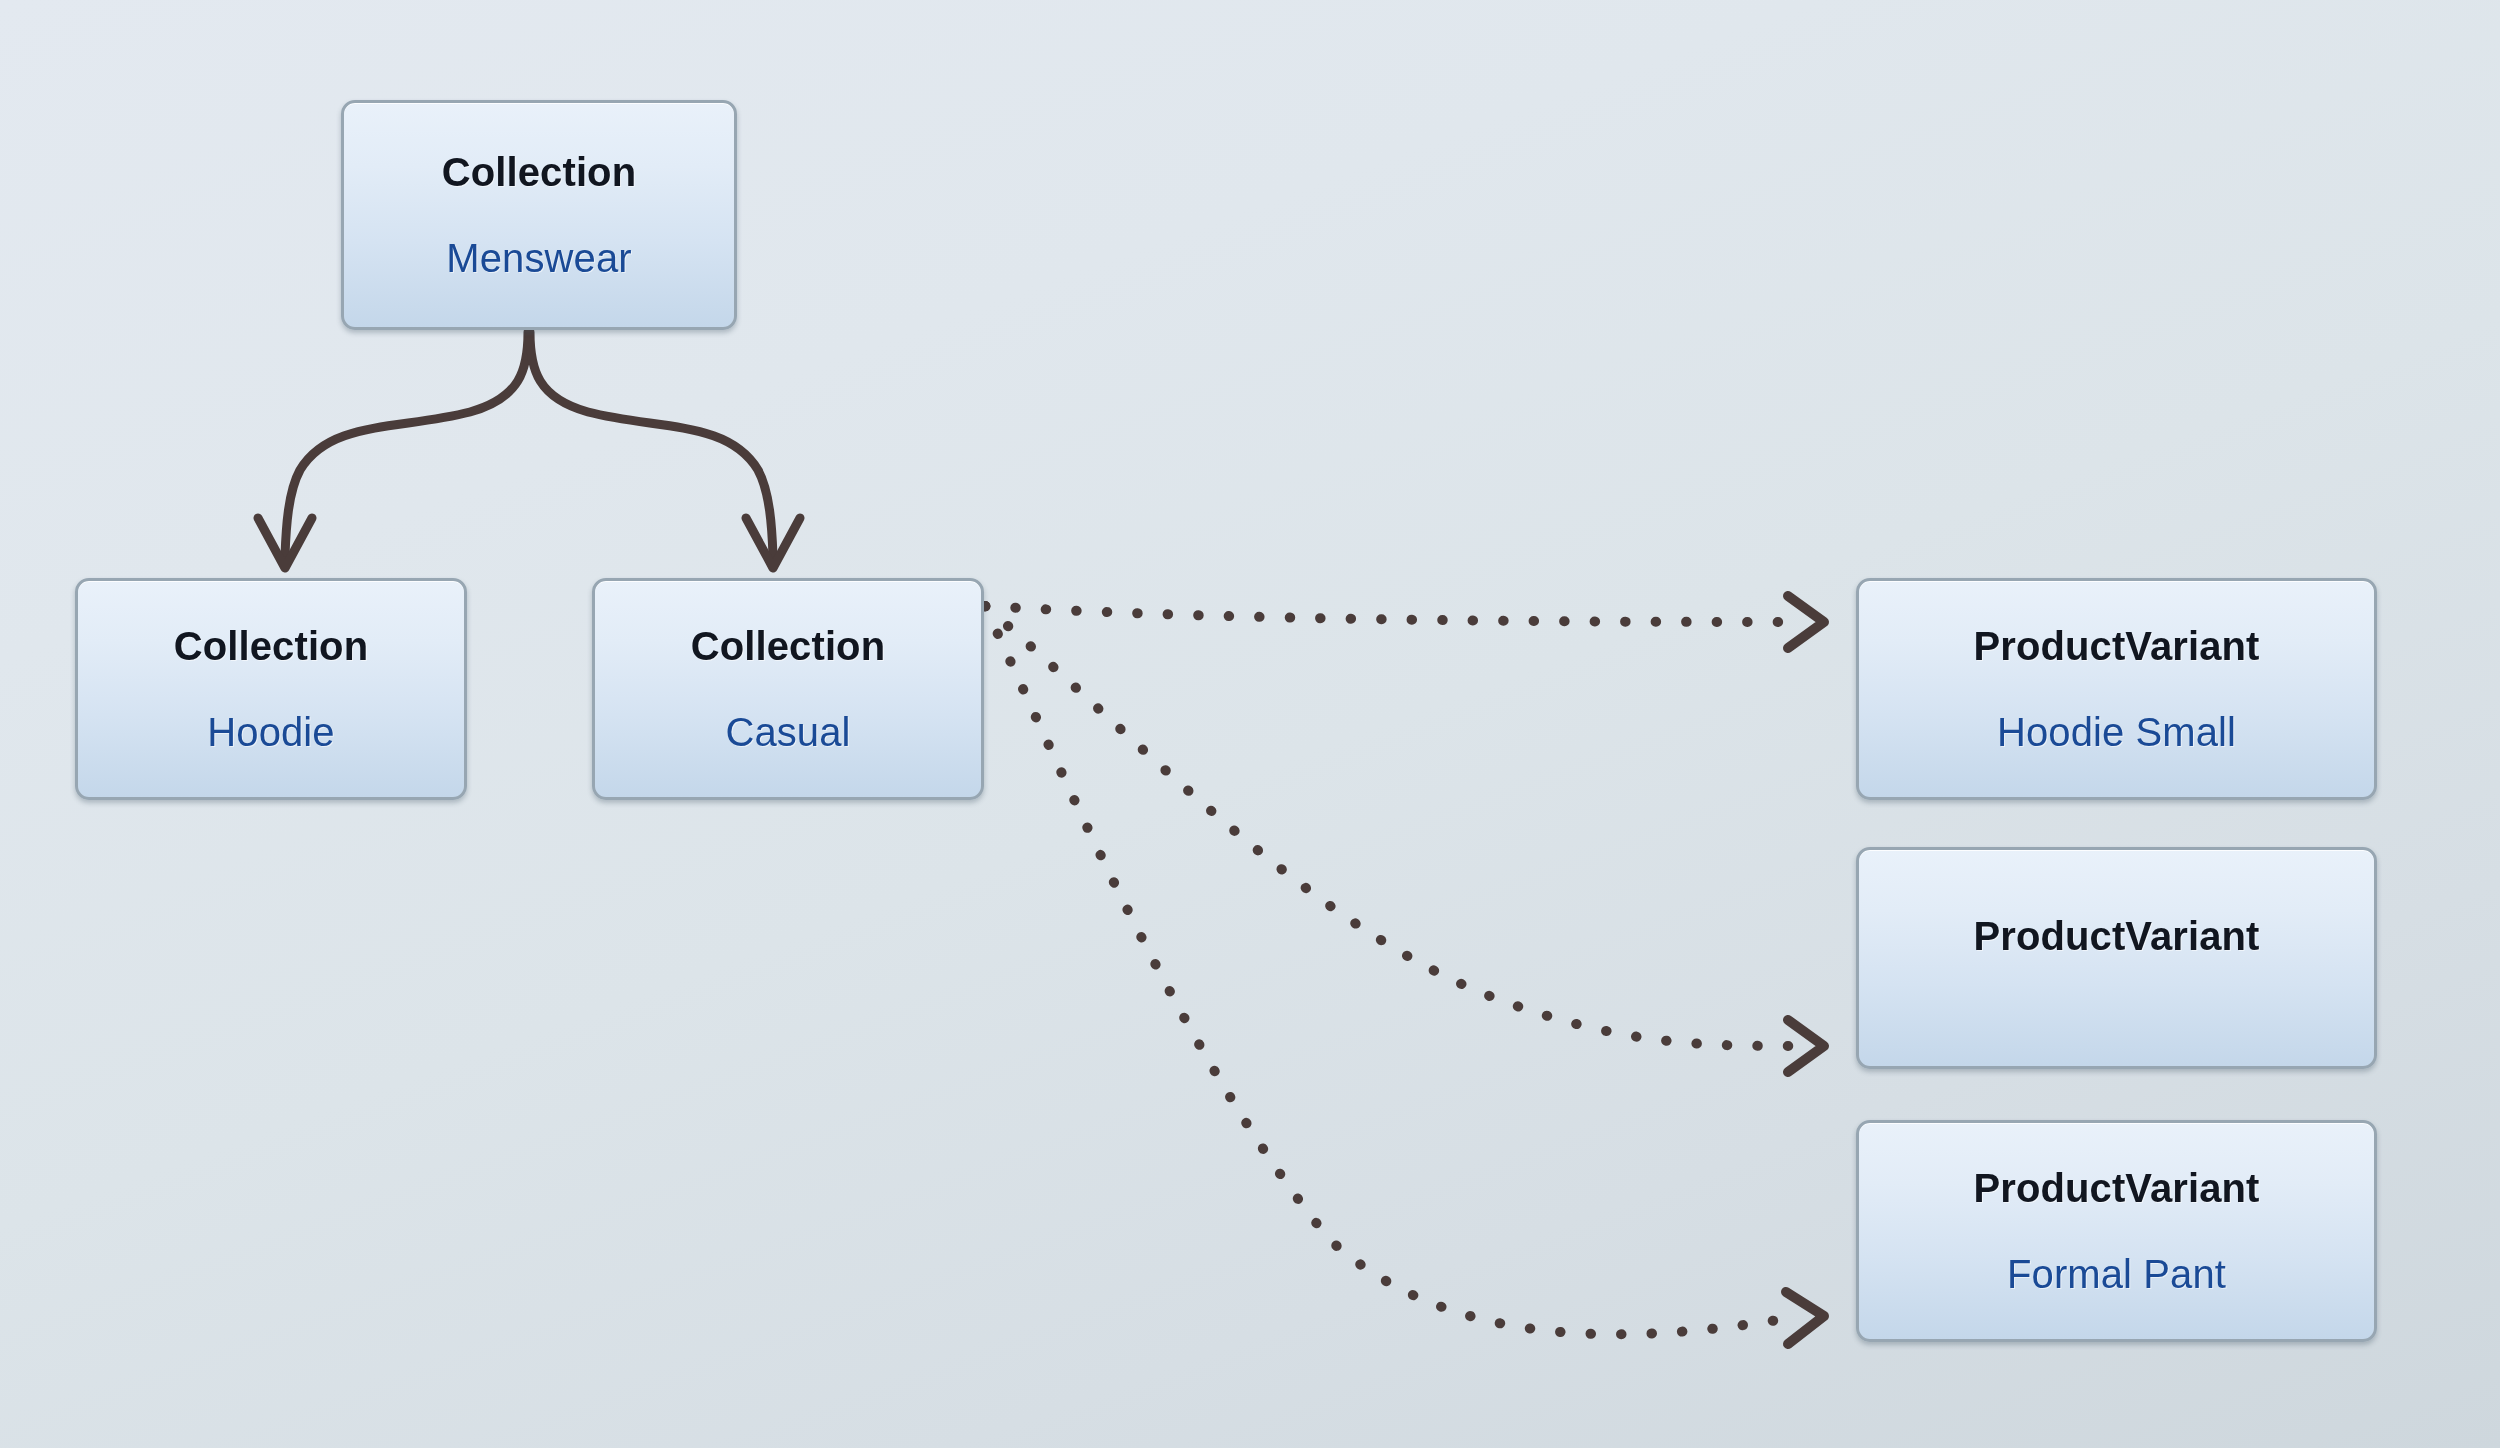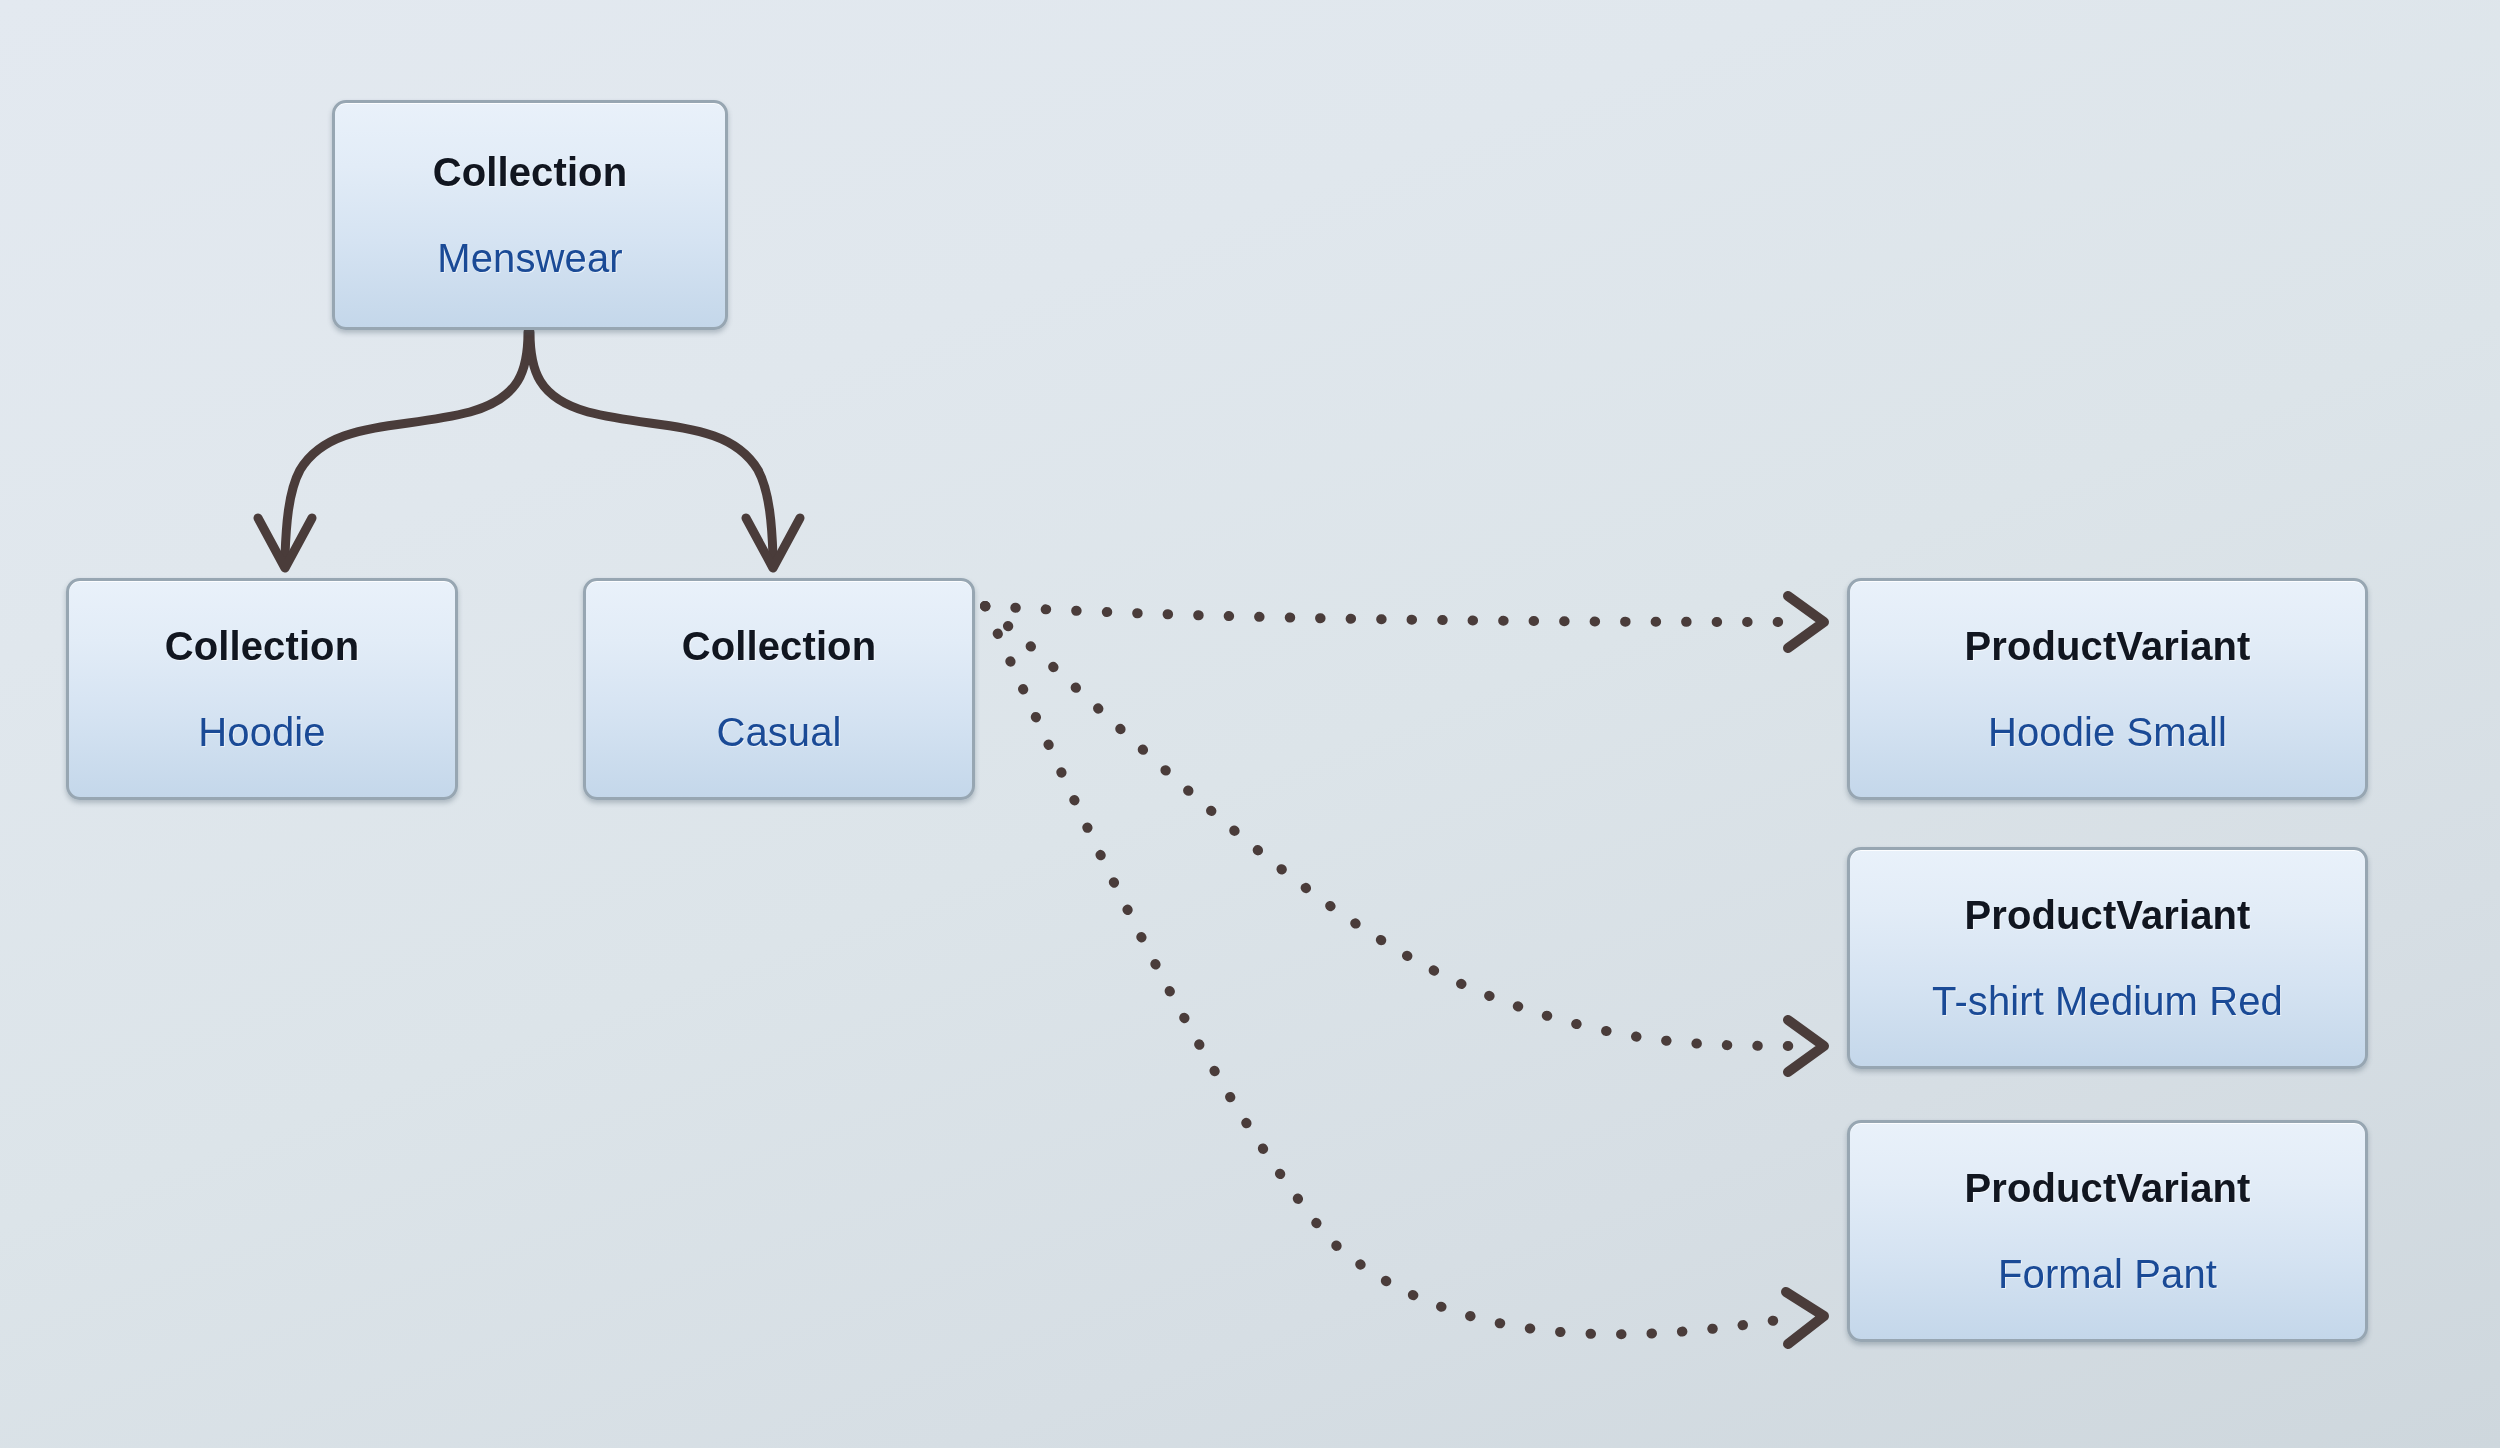--- a/index.html
+++ b/index.html
@@ -42,20 +42,21 @@
     border-radius: 14px;
     background: linear-gradient(to bottom, #e9f1fa 0%, #e2ecf7 28%, #d5e3f2 62%, #c4d7ea 100%);
     box-shadow: 0 3px 5px rgba(60, 78, 96, 0.30),
                 inset 0 1px 0 rgba(255, 255, 255, 0.85);
     display: flex;
     flex-direction: column;
     align-items: center;
     justify-content: center;
     text-align: center;
     overflow: hidden;
+    margin-left: 9px;
   }
   .node-type {
     font-size: 40px;
     font-weight: bold;
     color: #111620;
     letter-spacing: 0.1px;
     text-shadow: 1px 1px 0 rgba(255,255,255,0.55);
     line-height: 1.05;
     white-space: nowrap;
   }
@@ -143,21 +144,20 @@
 
   <div class="node" id="node-hoodie">
     <div class="node-type">ProductVariant</div>
     <div class="gap-sm"></div>
     <div class="node-label">Hoodie Small</div>
   </div>
 
   <div class="node" id="node-tshirt">
     <div class="node-type">ProductVariant</div>
     <div class="gap-sm"></div>
-    <div class="node-label">T-shirt Medium Red</div>
   </div>
 
   <div class="node" id="node-jogger">
     <div class="node-type">ProductVariant</div>
     <div class="gap-sm"></div>
     <div class="node-label">Formal Pant</div>
   </div>
 
 </div>
 

